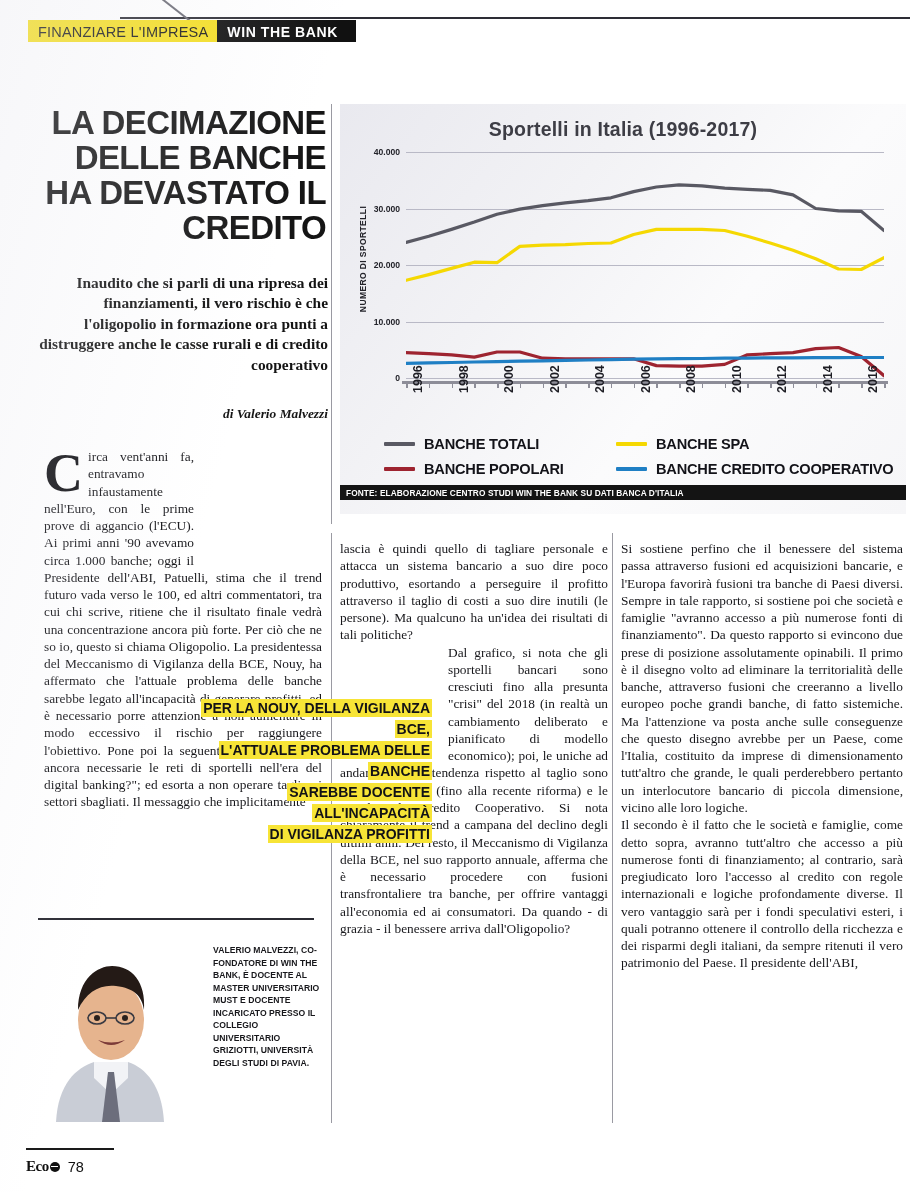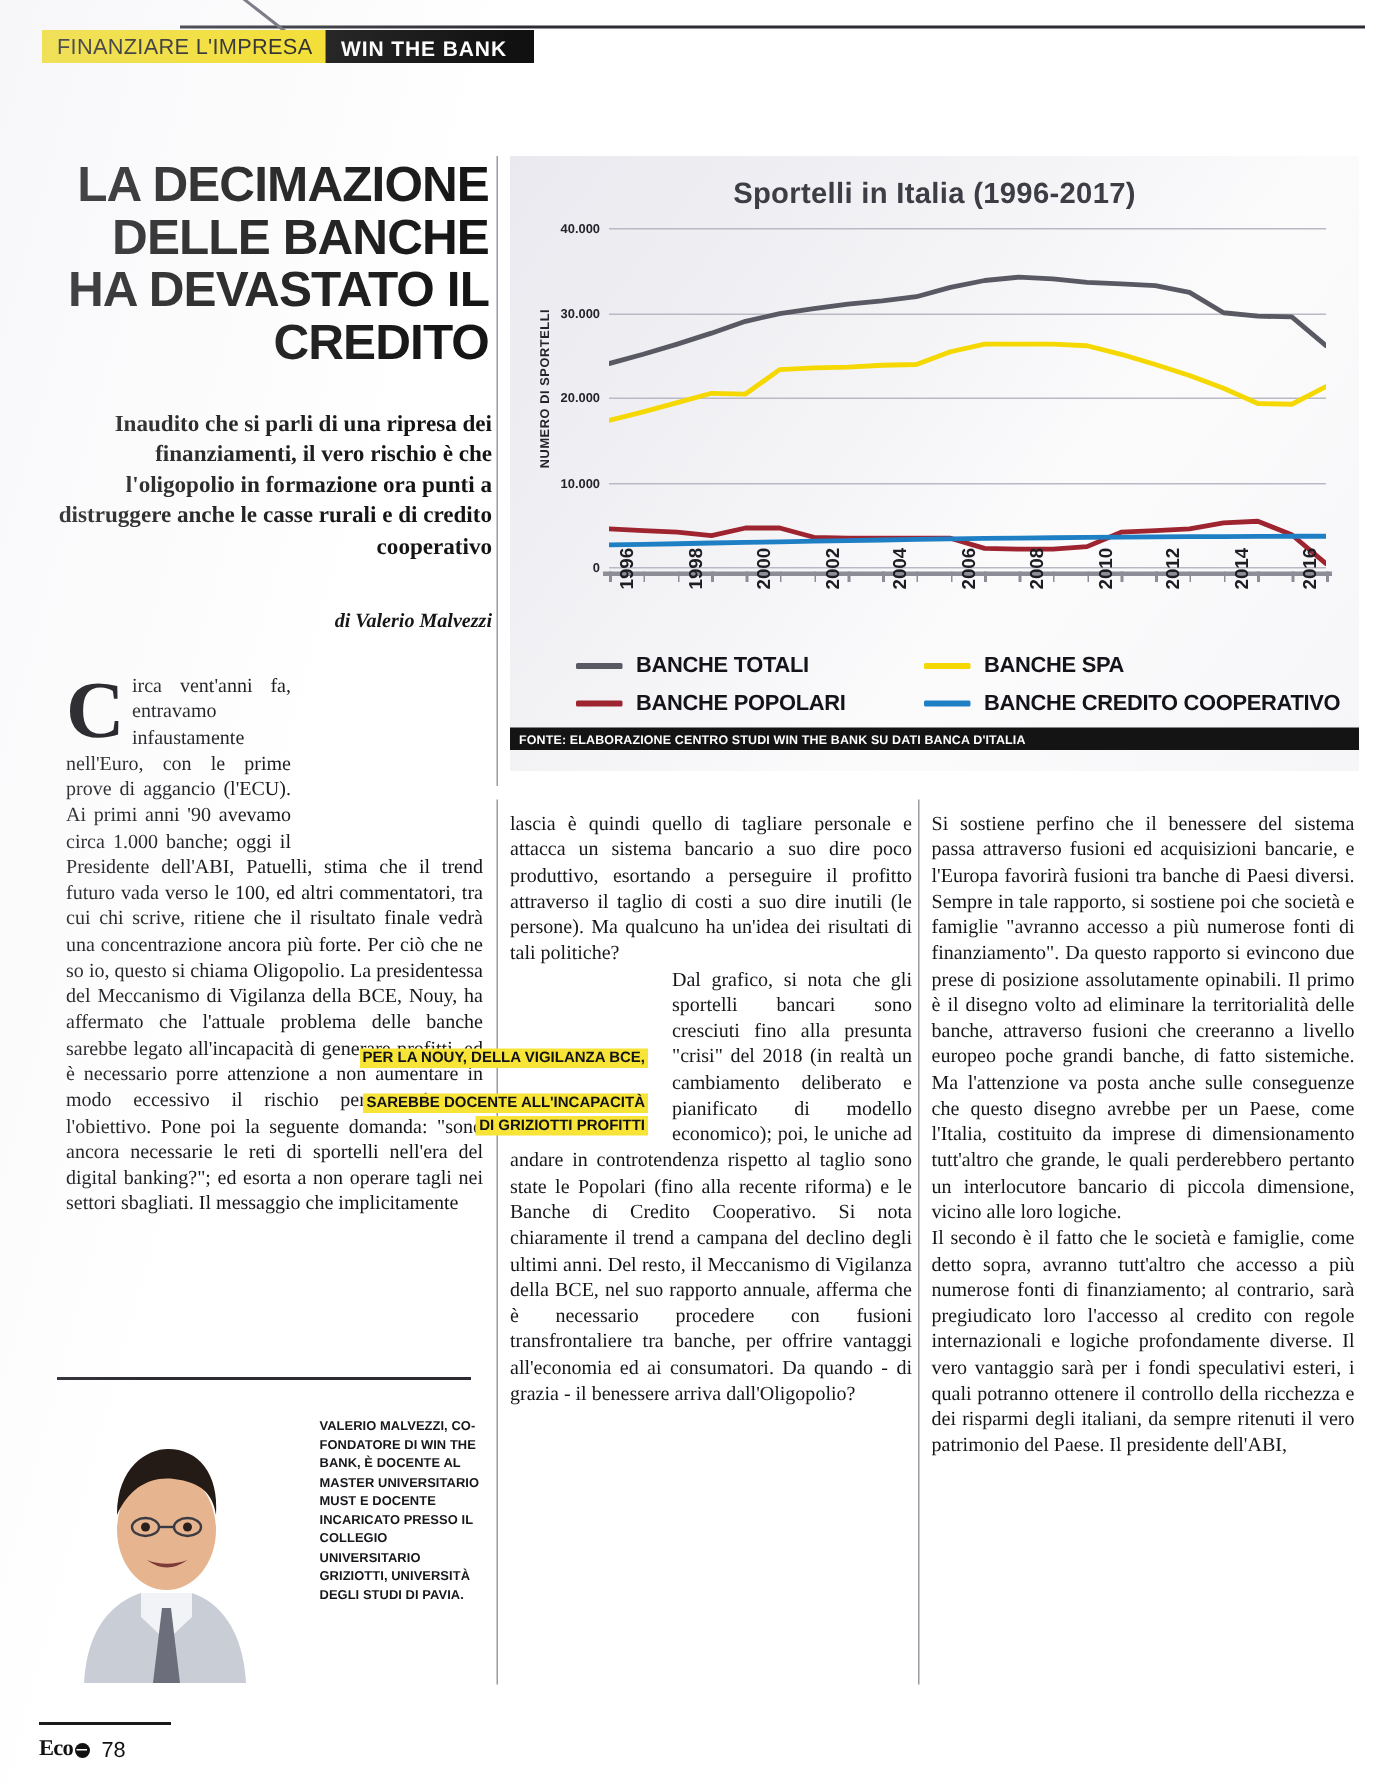--- a/index.html
+++ b/index.html
@@ -65,21 +65,21 @@
   .col p{margin:0;text-indent:0;}
   .col-left{left:44px;top:448px;width:278px;}
   .col-mid{left:340px;top:540px;width:268px;}
   .col-right{left:621px;top:540px;width:282px;}
 
   .dropcap{float:left;font-family:"Liberation Serif",serif;font-weight:bold;font-size:54px;
     line-height:.79;margin:4px 5px 0 0;color:#101014;}
 
   
   .pullquote{position:absolute;left:196px;top:698px;width:236px;text-align:right;
-    font-family:"Liberation Sans",sans-serif;font-weight:bold;font-size:10px;line-height:1.5;
+    font-family:"Liberation Sans",sans-serif;font-weight:bold;font-size:14px;line-height:1.5;
     color:#121216;z-index:5;}
   .pullquote span{background:#f7e436;box-decoration-break:clone;-webkit-box-decoration-break:clone;padding:1px 2px;}
   .wrap-left{float:left;width:108px;height:112px;shape-outside:inset(0);}
   .wrap-right{float:right;width:128px;height:110px;shape-outside:inset(0);}
 
   
   .bio-rule{position:absolute;left:38px;top:918px;width:276px;height:2px;background:#2b2b33;}
   .bio-photo{position:absolute;left:42px;top:944px;width:130px;height:178px;overflow:hidden;}
   .bio-text{position:absolute;left:213px;top:944px;width:112px;
     font-family:"Liberation Sans",sans-serif;font-weight:bold;font-size:8.6px;line-height:1.46;
@@ -207,23 +207,23 @@
     <p><span class="wrap-left"></span><span>Dal grafico, si nota che gli sportelli bancari sono cresciuti fino alla presunta "crisi" del 2018 (in realtà un cambiamento deliberato e pianificato di modello economico); poi, le uniche ad andare in controtendenza rispetto al taglio sono state le Popolari (fino alla recente riforma) e le Banche di Credito Cooperativo. Si nota chiaramente il trend a campana del declino degli ultimi anni. Del resto, il Meccanismo di Vigilanza della BCE, nel suo rapporto annuale, afferma che è necessario procedere con fusioni transfrontaliere tra banche, per offrire vantaggi all'economia ed ai consumatori. Da quando - di grazia - il benessere arriva dall'Oligopolio?</span></p>
   </div>
 
   <div class="col col-right">
     <p>Si sostiene perfino che il benessere del sistema passa attraverso fusioni ed acquisizioni bancarie, e l'Europa favorirà fusioni tra banche di Paesi diversi. Sempre in tale rapporto, si sostiene poi che società e famiglie "avranno accesso a più numerose fonti di finanziamento". Da questo rapporto si evincono due prese di posizione assolutamente opinabili. Il primo è il disegno volto ad eliminare la territorialità delle banche, attraverso fusioni che creeranno a livello europeo poche grandi banche, di fatto sistemiche. Ma l'attenzione va posta anche sulle conseguenze che questo disegno avrebbe per un Paese, come l'Italia, costituito da imprese di dimensionamento tutt'altro che grande, le quali perderebbero pertanto un interlocutore bancario di piccola dimensione, vicino alle loro logiche.</p>
     <p>Il secondo è il fatto che le società e famiglie, come detto sopra, avranno tutt'altro che accesso a più numerose fonti di finanziamento; al contrario, sarà pregiudicato loro l'accesso al credito con regole internazionali e logiche profondamente diverse. Il vero vantaggio sarà per i fondi speculativi esteri, i quali potranno ottenere il controllo della ricchezza e dei risparmi degli italiani, da sempre ritenuti il vero patrimonio del Paese.  Il presidente dell'ABI,</p>
   </div>
 
   <div class="pullquote">
     <span>PER LA NOUY, DELLA VIGILANZA BCE,</span><br>
-    <br>
+    <span>L'ATTUALE PROBLEMA DELLE BANCHE</span><br>
     <span>SAREBBE DOCENTE ALL'INCAPACITÀ</span><br>
-    <span>DI GRIZIOTTI PROFITTI</span>
+    <span>DI VIGILANZA PROFITTI</span>
   </div>
 
   <div class="bio-rule"></div>
   <div class="bio-photo">
     <svg width="130" height="178" viewBox="0 0 130 178">
       <rect x="0" y="0" width="130" height="178" fill="#ffffff"></rect>
       <path d="M14 178 C16 140 34 124 52 118 L86 118 C104 124 120 142 122 178 Z" fill="#c9cdd6"></path>
       <path d="M52 118 L86 118 L86 134 L69 150 L52 134 Z" fill="#f2f3f6"></path>
       <path d="M66 128 L72 128 L78 178 L60 178 Z" fill="#6c6e7c"></path>
       <ellipse cx="69" cy="76" rx="33" ry="40" fill="#e6b48e"></ellipse>

